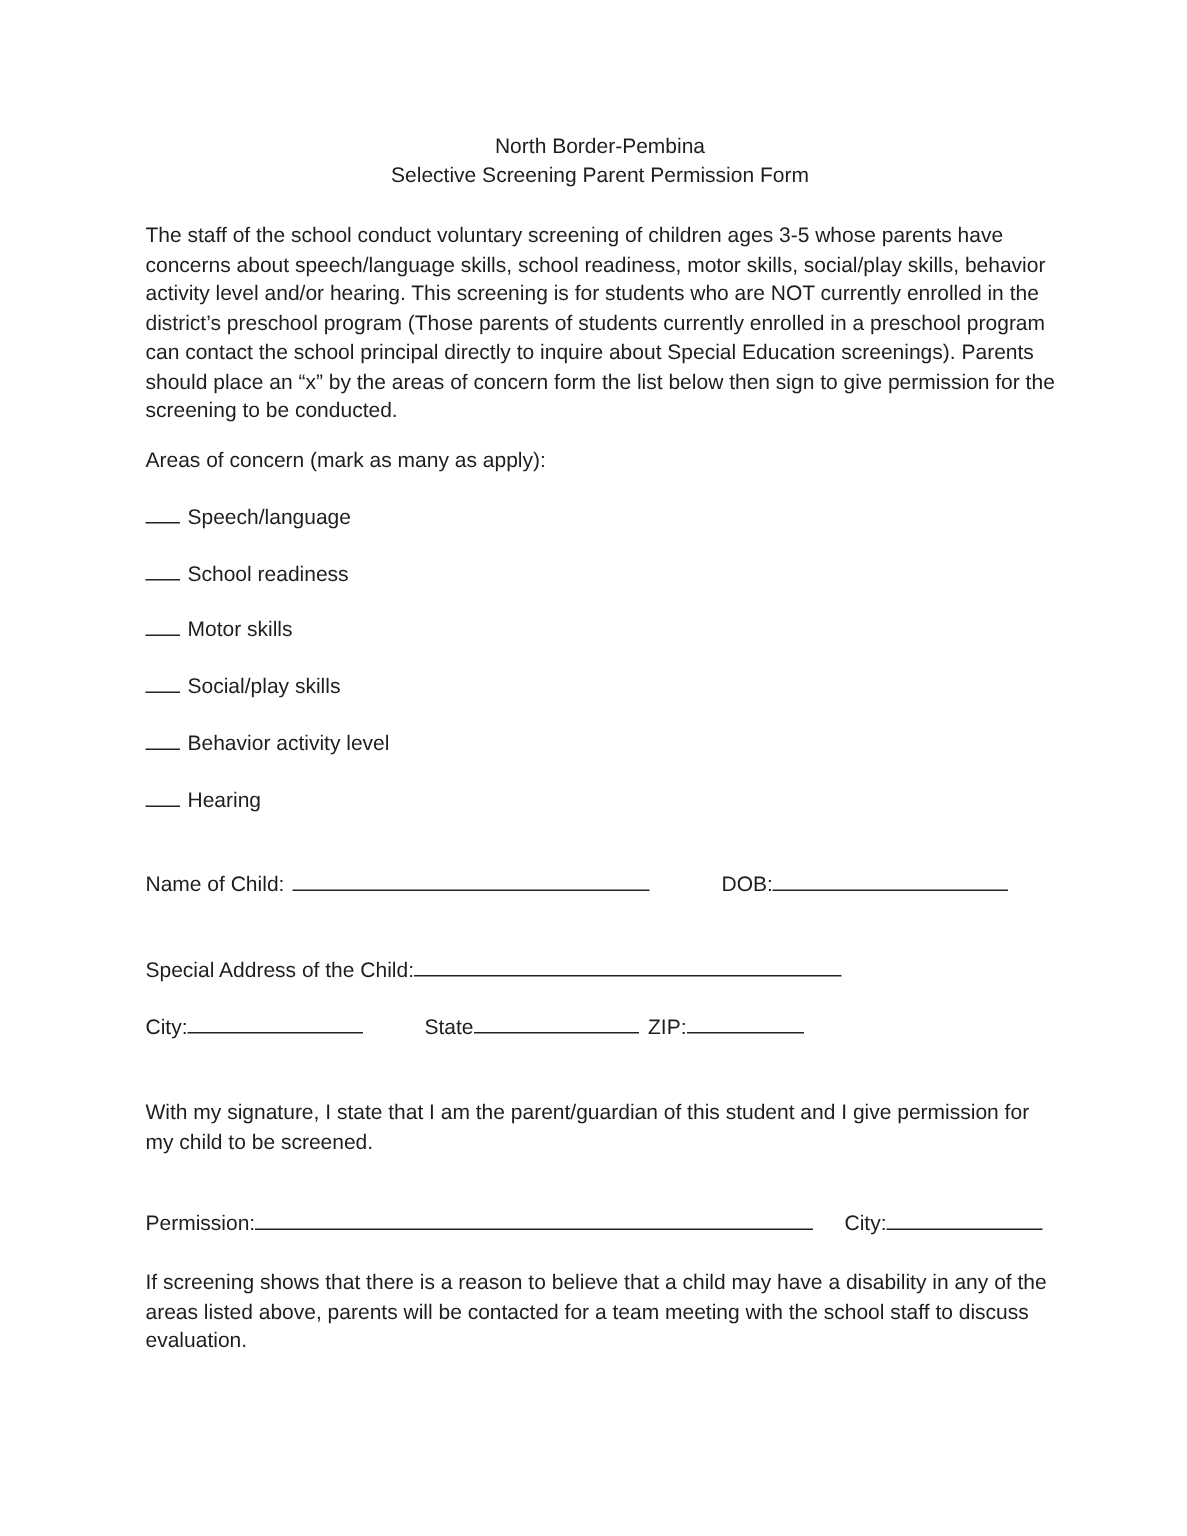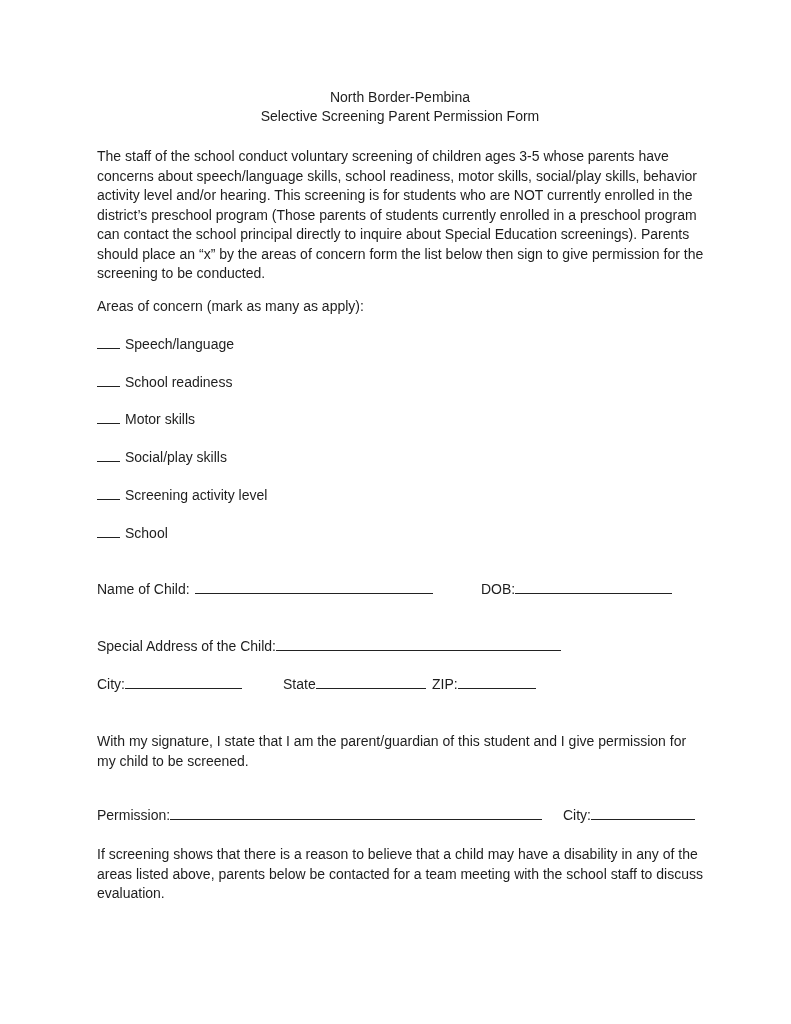--- a/index.html
+++ b/index.html
@@ -31,24 +31,24 @@
 <div class="abs txt" style="left:97px; top:374px;">
   <span class="check"></span><span>School readiness</span>
 </div>
 <div class="abs txt" style="left:97px; top:411px;">
   <span class="check"></span><span>Motor skills</span>
 </div>
 <div class="abs txt" style="left:97px; top:449px;">
   <span class="check"></span><span>Social/play skills</span>
 </div>
 <div class="abs txt" style="left:97px; top:487px;">
-  <span class="check"></span><span>Screening activity level</span>
+  <span class="check"></span><span>Behavior activity level</span>
 </div>
 <div class="abs txt" style="left:97px; top:525px;">
-  <span class="check"></span><span>School</span>
+  <span class="check"></span><span>Hearing</span>
 </div>
 
 <div class="abs txt" style="left:97px; top:581px;">
   <span>Name of Child:</span>
   <span class="blank" style="width:238px; margin-left:2px;"></span>
 </div>
 <div class="abs txt" style="left:469px; top:581px;margin-left:12px;">
   <span>DOB:</span><span class="blank" style="width:157px;"></span>
 </div>
 
@@ -71,14 +71,14 @@
 </div>
 
 <div class="abs txt" style="left:97px; top:807px;">
   <span>Permission:</span><span class="blank" style="width:372px;"></span>
 </div>
 <div class="abs txt" style="left:563px; top:807px;">
   <span>City:</span><span class="blank" style="width:104px;"></span>
 </div>
 
 <div class="para" style="top:845px;">
-  <p>If screening shows that there is a reason to believe that a child may have a disability in any of the areas listed above, parents below be contacted for a team meeting with the school staff to discuss evaluation.</p>
+  <p>If screening shows that there is a reason to believe that a child may have a disability in any of the areas listed above, parents will be contacted for a team meeting with the school staff to discuss evaluation.</p>
 </div>
 
 </body></html>

